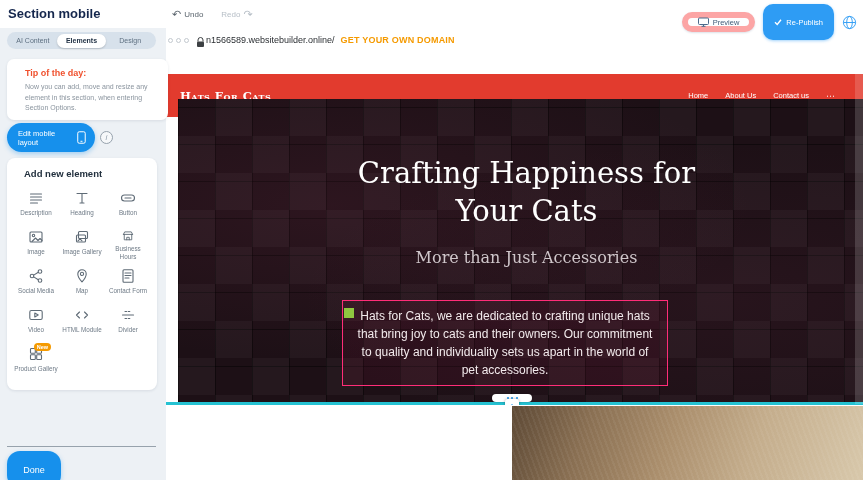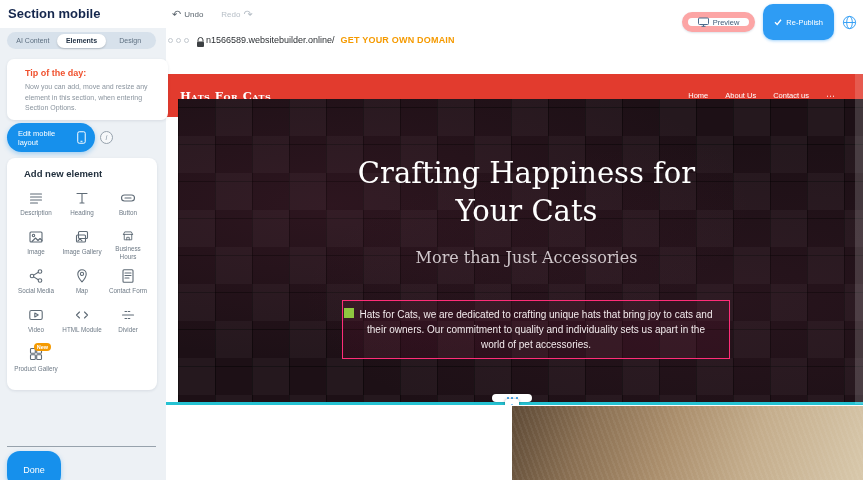--- a/index.html
+++ b/index.html
@@ -74,22 +74,22 @@
       radial-gradient(ellipse at 22% 35%, rgba(160,60,95,.12), transparent 55%),
       radial-gradient(ellipse at 78% 65%, rgba(130,55,85,.10), transparent 55%),
       conic-gradient(rgba(255,255,255,.035) 0 25%, transparent 25% 50%, rgba(255,255,255,.035) 50% 75%, transparent 75%),
       repeating-linear-gradient(0deg, rgba(0,0,0,.45) 0 1px, transparent 1px 37px),
       repeating-linear-gradient(90deg, rgba(0,0,0,.45) 0 1px, transparent 1px 37px);
     background-size:auto, auto, 74px 74px, auto, auto; }
   .hero-heading { position:absolute; left:50%; transform:translateX(-50%); top:55px; width:390px; text-align:center;
     font-family:"DejaVu Serif", serif; font-weight:normal; font-size:29px; line-height:1.32; color:#fff; cursor:pointer; }
   .hero-sub { position:absolute; left:50%; transform:translateX(-50%); top:149px; font-family:"DejaVu Serif", serif;
     font-size:16px; color:#cfc6ca; white-space:nowrap; cursor:pointer; }
-  .hero-para { position:absolute; left:164px; top:201px; width:388px; border:1px solid #ff2d78; background:rgba(233,30,99,.07);
-    padding:6px 12px; font-size:10px; line-height:1.5; color:#f2eaec; text-align:center; cursor:pointer; }
+  .hero-para { position:absolute; left:164px; top:201px; width:326px; border:1px solid #ff2d78; background:rgba(233,30,99,.07);
+    padding:6px 12px; font-size:12px; line-height:1.5; color:#f2eaec; text-align:center; cursor:pointer; }
   .green-handle { position:absolute; left:1px; top:7px; width:10px; height:10px; background:#8fc740; cursor:grab; }
 
   .teal-line { position:absolute; left:0; top:346px; width:100%; height:3px; background:#25c2d2; }
   .handle-pill { position:absolute; left:326px; top:338px; width:40px; height:8px; background:#fff; border-radius:4px;
     box-shadow:0 0 2px rgba(0,0,0,.3); display:flex; align-items:center; justify-content:center; gap:2.5px; cursor:grab; }
   .handle-pill i { width:2px; height:2px; background:#1690ec; border-radius:50%; }
   .handle-box { position:absolute; left:339px; top:343px; width:14px; height:14px; background:#fff; border-radius:3px;
     box-shadow:0 0 3px rgba(0,0,0,.35); display:flex; align-items:center; justify-content:center; color:#1690ec;
     font-size:9px; font-weight:bold; cursor:ns-resize; }
 

